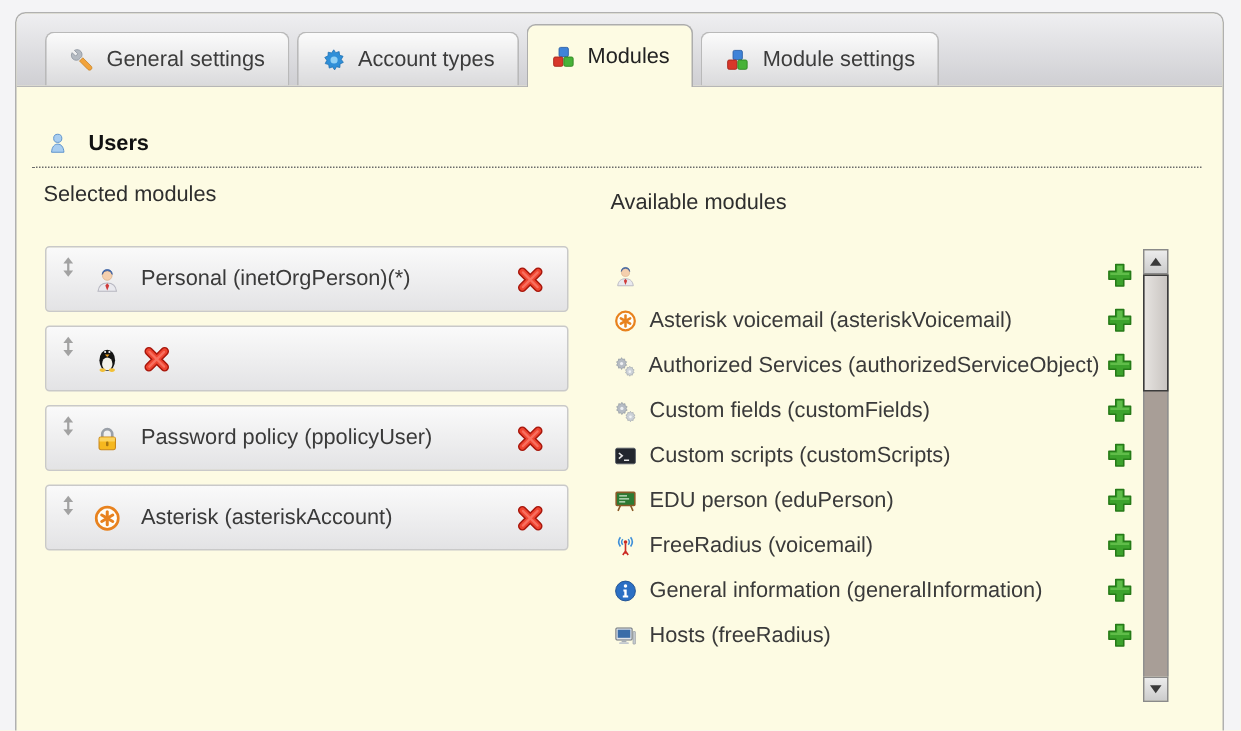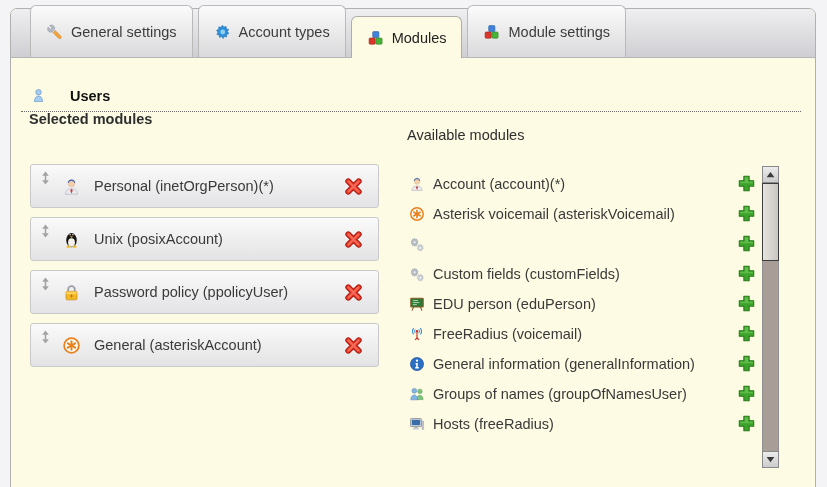--- a/index.html
+++ b/index.html
@@ -10,43 +10,43 @@
   .window {
     position:absolute; left:10px; top:8px; width:806px; height:700px;
     background:#fdfbe3; border:1px solid #b0b0b0; border-radius:7px 7px 0 0;
   }
   .tabbar {
     height:49px; background:linear-gradient(#efeff1,#cfcfd3);
     border-bottom:1px solid #b6b6b6; border-radius:6px 6px 0 0;
     display:flex; align-items:flex-end; padding-left:19px; position:relative;
   }
   .tab {
-    display:flex; align-items:center; gap:8px; height:52px; padding:0 15px;
+    display:flex; align-items:center; gap:8px; height:36px; padding:0 15px;
     margin-right:5px; background:linear-gradient(#fbfbfb,#dadadc);
     border:1px solid #b9b9b9; border-bottom:none; border-radius:6px 6px 0 0;
     font-size:14.5px; color:#3c3c3c; cursor:pointer; white-space:nowrap;
   }
   .tab.active {
     background:#fdfbe3; height:42px; margin-bottom:-1px; z-index:3;
     border-color:#adadad; color:#222;
   }
   .tab-icon { width:17px; height:16px; }
 
   .content { position:absolute; left:0; top:50px; right:0; bottom:0; }
 
   .section-header {
     position:absolute; left:10px; right:14px; top:28px;
-    display:flex; align-items:center; gap:24px; padding:0 0 7px 10px;
+    display:flex; align-items:center; gap:13px; padding:0 0 7px 10px;
     border-bottom:1px dotted #6b6b6b;
     font-weight:bold; font-size:14.5px; color:#111;
   }
   .sec-icon { width:15px; height:17px; }
 
   .col-label { position:absolute; font-size:14.5px; color:#2e2e2e; }
-  .sel-col-label   { left:18px;  top:52px;font-weight:bold; }
+  .sel-col-label   { left:18px;  top:63px; }
   .avail-col-label { left:396px; top:68px;text-align:center; }
 
   .selected-list { position:absolute; left:19px; top:105px; width:349px; }
   .sel-row {
     display:flex; align-items:center; height:44px; margin-bottom:9px;
     background:linear-gradient(#fafafa,#e3e3e5);
     border:1px solid #c9c9c9; border-radius:3px; padding:0 12px 0 10px;
     cursor:move;
   }
   .drag-handle { width:9px; height:14px; align-self:flex-start; margin:6px 12px 0 0; cursor:move; }
@@ -182,21 +182,20 @@
             <svg viewBox="0 0 16 16">
               <ellipse cx="8" cy="8.6" rx="4.4" ry="6" fill="#141414"></ellipse>
               <ellipse cx="8" cy="10.6" rx="2.9" ry="3.6" fill="#f4f2ea"></ellipse>
               <circle cx="6.8" cy="3.9" r="0.6" fill="#fff"></circle>
               <circle cx="9.2" cy="3.9" r="0.6" fill="#fff"></circle>
               <path d="M6.7 5.3 L9.3 5.3 L8 6.8 Z" fill="#f5a31e"></path>
               <ellipse cx="5.4" cy="14.1" rx="1.7" ry="1" fill="#f2c036"></ellipse>
               <ellipse cx="10.6" cy="14.1" rx="1.7" ry="1" fill="#f2c036"></ellipse>
             </svg>
           </span>
-    <span class="sel-label">Unix (posixAccount)</span>
     <span class="remove-btn">
             <svg viewBox="0 0 20 20">
               <g stroke-linecap="round" fill="none">
                 <path d="M5 5 L15 15 M15 5 L5 15" stroke="#a8170c" stroke-width="5.6"></path>
                 <path d="M5 5 L15 15 M15 5 L5 15" stroke="#ef4430" stroke-width="3.6"></path>
                 <path d="M5.3 5.3 L14.7 14.7 M14.7 5.3 L5.3 14.7" stroke="#f8705f" stroke-width="1.4"></path>
               </g>
             </svg>
           </span>
   </div>
@@ -240,21 +239,21 @@
     <span class="sel-icon">
             <svg viewBox="0 0 16 16">
               <circle cx="8" cy="8" r="6.2" fill="#fffef8" stroke="#e8821e" stroke-width="1.5"></circle>
               <g stroke="#e8821e" stroke-width="1.7" stroke-linecap="round">
                 <line x1="8" y1="4.4" x2="8" y2="11.6"></line>
                 <line x1="4.9" y1="6.2" x2="11.1" y2="9.8"></line>
                 <line x1="4.9" y1="9.8" x2="11.1" y2="6.2"></line>
               </g>
             </svg>
           </span>
-    <span class="sel-label">General (asteriskAccount)</span>
+    <span class="sel-label">Asterisk (asteriskAccount)</span>
     <span class="remove-btn">
             <svg viewBox="0 0 20 20">
               <g stroke-linecap="round" fill="none">
                 <path d="M5 5 L15 15 M15 5 L5 15" stroke="#a8170c" stroke-width="5.6"></path>
                 <path d="M5 5 L15 15 M15 5 L5 15" stroke="#ef4430" stroke-width="3.6"></path>
                 <path d="M5.3 5.3 L14.7 14.7 M14.7 5.3 L5.3 14.7" stroke="#f8705f" stroke-width="1.4"></path>
               </g>
             </svg>
           </span>
   </div>
@@ -263,21 +262,20 @@
     <div class="available-list" id="available-list">
   <div class="avail-row">
     <span class="avail-icon">
             <svg viewBox="0 0 16 16">
               <path d="M2.8 14.5 C3.2 11 5.4 9.8 8 9.8 C10.6 9.8 12.8 11 13.2 14.5 Z" fill="#e9e9ee" stroke="#b6b6c0" stroke-width="0.6"></path>
               <path d="M8 9.9 L9.1 11.2 L8 14 L6.9 11.2 Z" fill="#cf3b3b"></path>
               <circle cx="8" cy="5.6" r="2.7" fill="#f4cfae" stroke="#d9ad85" stroke-width="0.4"></circle>
               <path d="M5.2 5 A2.9 2.9 0 0 1 10.8 5 C10.8 3.2 9.6 2.3 8 2.3 C6.4 2.3 5.2 3.2 5.2 5 Z" fill="#3a6cc0" stroke="#2a4f92" stroke-width="0.4"></path>
             </svg>
           </span>
-    <span class="avail-label">Account (account)(*)</span>
     <span class="add-btn">
             <svg viewBox="0 0 20 20">
               <path d="M7.2 2.4 h5.6 v4.8 h4.8 v5.6 h-4.8 v4.8 H7.2 v-4.8 H2.4 V7.2 h4.8 Z" fill="#3da32c" stroke="#267a18" stroke-width="1.1" stroke-linejoin="round"></path>
               <path d="M8.2 3.4 h3.6 v4.8 h4.8 v1.6 H3.4 V8.2 h4.8 Z" fill="#66c24f" opacity="0.85"></path>
             </svg>
           </span>
   </div>
 
   <div class="avail-row">
     <span class="avail-icon">
@@ -301,20 +299,21 @@
 
   <div class="avail-row">
     <span class="avail-icon">
             <svg viewBox="0 0 16 16">
               <path d="M5.6 2.2 l.7 1.2 1.4-.3.1 1.4 1.3.6-.7 1.2.7 1.2-1.3.6-.1 1.4-1.4-.3-.7 1.2-.7-1.2-1.4.3-.1-1.4-1.3-.6.7-1.2-.7-1.2 1.3-.6.1-1.4 1.4.3 z" fill="#b6bcc4" stroke="#878f99" stroke-width="0.4"></path>
               <circle cx="5.6" cy="6.3" r="1.1" fill="#eef0f3"></circle>
               <path d="M11.3 8.2 l.6 1 1.2-.25.1 1.2 1.1.5-.6 1 .6 1-1.1.5-.1 1.2-1.2-.25-.6 1-.6-1-1.2.25-.1-1.2-1.1-.5.6-1-.6-1 1.1-.5.1-1.2 1.2.25 z" fill="#cdd2d8" stroke="#9aa1aa" stroke-width="0.4"></path>
               <circle cx="11.3" cy="11.9" r="0.9" fill="#f2f4f6"></circle>
             </svg>
           </span>
+    <span class="avail-label">Authorized Services (authorizedServiceObject)</span>
     <span class="add-btn">
             <svg viewBox="0 0 20 20">
               <path d="M7.2 2.4 h5.6 v4.8 h4.8 v5.6 h-4.8 v4.8 H7.2 v-4.8 H2.4 V7.2 h4.8 Z" fill="#3da32c" stroke="#267a18" stroke-width="1.1" stroke-linejoin="round"></path>
               <path d="M8.2 3.4 h3.6 v4.8 h4.8 v1.6 H3.4 V8.2 h4.8 Z" fill="#66c24f" opacity="0.85"></path>
             </svg>
           </span>
   </div>
 
   <div class="avail-row">
     <span class="avail-icon">
@@ -327,20 +326,36 @@
           </span>
     <span class="avail-label">Custom fields (customFields)</span>
     <span class="add-btn">
             <svg viewBox="0 0 20 20">
               <path d="M7.2 2.4 h5.6 v4.8 h4.8 v5.6 h-4.8 v4.8 H7.2 v-4.8 H2.4 V7.2 h4.8 Z" fill="#3da32c" stroke="#267a18" stroke-width="1.1" stroke-linejoin="round"></path>
               <path d="M8.2 3.4 h3.6 v4.8 h4.8 v1.6 H3.4 V8.2 h4.8 Z" fill="#66c24f" opacity="0.85"></path>
             </svg>
           </span>
   </div>
 
+  <div class="avail-row">
+    <span class="avail-icon">
+            <svg viewBox="0 0 16 16">
+              <rect x="1.4" y="2.8" width="13.2" height="10.4" rx="1.1" fill="#22262e" stroke="#565b64" stroke-width="0.6"></rect>
+              <path d="M3.6 6 L5.8 7.9 L3.6 9.8" fill="none" stroke="#e6e6e6" stroke-width="1.1"></path>
+              <line x1="7" y1="10.8" x2="10.4" y2="10.8" stroke="#e6e6e6" stroke-width="1.1"></line>
+            </svg>
+          </span>
+    <span class="avail-label">Custom scripts (customScripts)</span>
+    <span class="add-btn">
+            <svg viewBox="0 0 20 20">
+              <path d="M7.2 2.4 h5.6 v4.8 h4.8 v5.6 h-4.8 v4.8 H7.2 v-4.8 H2.4 V7.2 h4.8 Z" fill="#3da32c" stroke="#267a18" stroke-width="1.1" stroke-linejoin="round"></path>
+              <path d="M8.2 3.4 h3.6 v4.8 h4.8 v1.6 H3.4 V8.2 h4.8 Z" fill="#66c24f" opacity="0.85"></path>
+            </svg>
+          </span>
+  </div>
 
   <div class="avail-row">
     <span class="avail-icon">
             <svg viewBox="0 0 16 16">
               <rect x="1.8" y="2.2" width="12.4" height="8.8" rx="0.6" fill="#2c7a33" stroke="#8a5a28" stroke-width="1.1"></rect>
               <path d="M3.8 4.6 h5.2 M3.8 6.6 h6.6 M3.8 8.6 h4" stroke="#cfe8cf" stroke-width="0.8"></path>
               <path d="M4.6 11 L3 14.6 M11.4 11 L13 14.6" stroke="#8a5a28" stroke-width="1.1"></path>
             </svg>
           </span>
     <span class="avail-label">EDU person (eduPerson)</span>
@@ -382,37 +397,20 @@
           </span>
     <span class="avail-label">General information (generalInformation)</span>
     <span class="add-btn">
             <svg viewBox="0 0 20 20">
               <path d="M7.2 2.4 h5.6 v4.8 h4.8 v5.6 h-4.8 v4.8 H7.2 v-4.8 H2.4 V7.2 h4.8 Z" fill="#3da32c" stroke="#267a18" stroke-width="1.1" stroke-linejoin="round"></path>
               <path d="M8.2 3.4 h3.6 v4.8 h4.8 v1.6 H3.4 V8.2 h4.8 Z" fill="#66c24f" opacity="0.85"></path>
             </svg>
           </span>
   </div>
 
-  <div class="avail-row">
-    <span class="avail-icon">
-            <svg viewBox="0 0 16 16">
-              <circle cx="10.9" cy="5.4" r="2.2" fill="#7cc47c" stroke="#4d8f4d" stroke-width="0.5"></circle>
-              <path d="M7.7 13.6 C7.9 10.4 9.5 9.3 10.9 9.3 C12.3 9.3 13.9 10.4 14.1 13.6 Z" fill="#7cc47c" stroke="#4d8f4d" stroke-width="0.5"></path>
-              <circle cx="5.3" cy="4.8" r="2.4" fill="#82b4e4" stroke="#4d7eb0" stroke-width="0.5"></circle>
-              <path d="M1.8 13.8 C2 10.2 3.8 9 5.3 9 C6.8 9 8.6 10.2 8.8 13.8 Z" fill="#82b4e4" stroke="#4d7eb0" stroke-width="0.5"></path>
-            </svg>
-          </span>
-    <span class="avail-label">Groups of names (groupOfNamesUser)</span>
-    <span class="add-btn">
-            <svg viewBox="0 0 20 20">
-              <path d="M7.2 2.4 h5.6 v4.8 h4.8 v5.6 h-4.8 v4.8 H7.2 v-4.8 H2.4 V7.2 h4.8 Z" fill="#3da32c" stroke="#267a18" stroke-width="1.1" stroke-linejoin="round"></path>
-              <path d="M8.2 3.4 h3.6 v4.8 h4.8 v1.6 H3.4 V8.2 h4.8 Z" fill="#66c24f" opacity="0.85"></path>
-            </svg>
-          </span>
-  </div>
 
   <div class="avail-row">
     <span class="avail-icon">
             <svg viewBox="0 0 16 16">
               <rect x="1.6" y="2.6" width="10.8" height="8" rx="0.7" fill="#dfe3e8" stroke="#6d737b" stroke-width="0.7"></rect>
               <rect x="2.8" y="3.8" width="8.4" height="5.4" fill="#3a6ca8"></rect>
               <rect x="5.4" y="10.8" width="3.2" height="1.4" fill="#a8aeb6"></rect>
               <rect x="3.8" y="12.2" width="6.4" height="1.2" rx="0.4" fill="#c2c8cf"></rect>
               <rect x="13" y="5" width="1.6" height="8.4" rx="0.3" fill="#c8cdd3" stroke="#8a9099" stroke-width="0.4"></rect>
             </svg>

